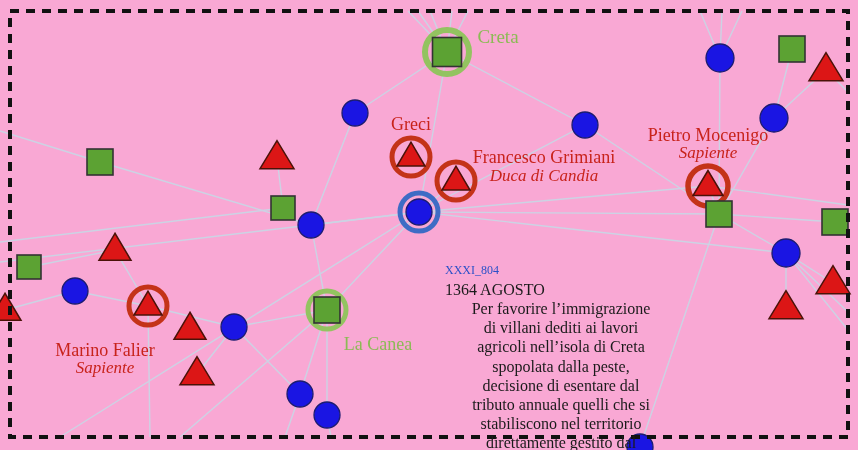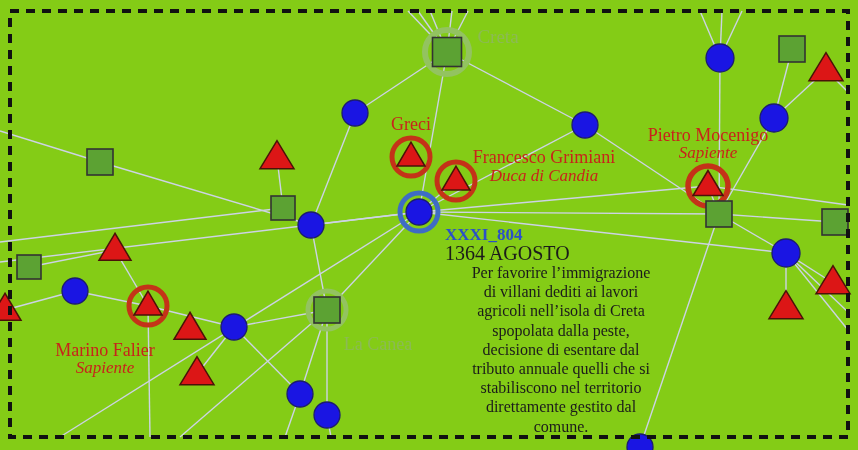--- a/index.html
+++ b/index.html
@@ -1,30 +1,30 @@
 <!DOCTYPE html>
 <html><head>
 <meta charset="utf-8">
 <style>
   html,body{margin:0;padding:0;background:#ffffff;}
   .stage{
     position:relative;
     width:858px;height:450px;
-    background:#84cc16;
+    background:#f9a8d4;
     overflow:hidden;
     font-family:"Liberation Serif","DejaVu Serif",serif;
   }
   svg{position:absolute;left:0;top:0;}
   svg text{font-family:"Liberation Serif","DejaVu Serif",serif;}
   .infobox{
     position:absolute;left:445px;top:225px;width:232px;
     color:#1b1b1b;
   }
-  .doc-id{font-weight:bold;font-size:17px;line-height:19px;color:#2b50c8;}
-  .doc-date{font-size:20px;line-height:19px;}
+  .doc-id{font-weight:normal;font-size:12px;line-height:19px;color:#2b50c8;margin-top:36px;}
+  .doc-date{font-size:16px;line-height:19px;}
   .doc-body{font-size:16px;line-height:19.2px;white-space:pre-line;text-align:center;}
 </style>
 </head>
 <body>
 
 <div class="stage">
   <svg id="graph" width="858" height="450" viewBox="0 0 858 450">
       <line x1="447" y1="52" x2="355" y2="113" stroke="#ccd3e4" stroke-width="1.4"></line>
       <line x1="447" y1="52" x2="585" y2="125" stroke="#ccd3e4" stroke-width="1.4"></line>
       <line x1="447" y1="52" x2="419" y2="212" stroke="#ccd3e4" stroke-width="1.4"></line>

